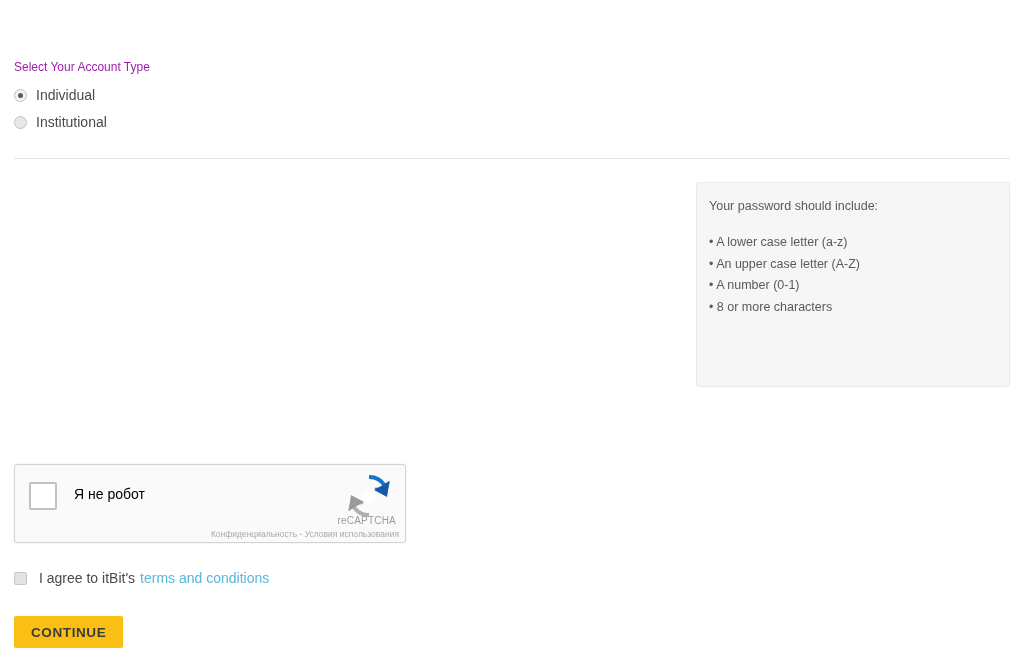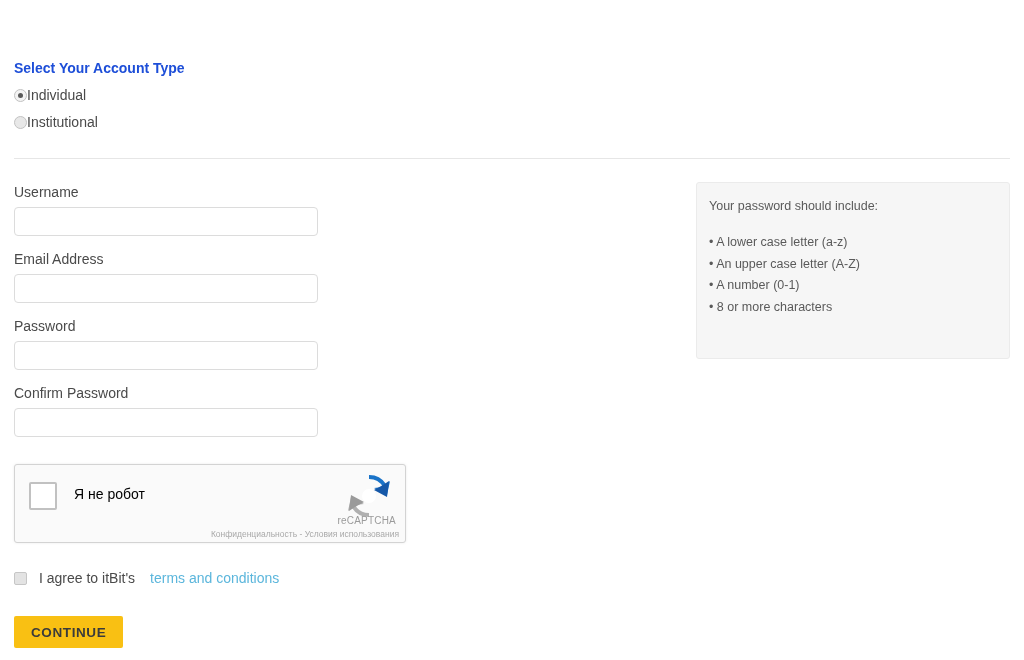--- a/index.html
+++ b/index.html
@@ -18,23 +18,23 @@
     font-size: 30px;
     font-weight: 400;
     color: #3c3c3c;
     letter-spacing: -0.2px;
     line-height: 40px;
   }
 
   .section-label {
     position: absolute;
     left: 14px; top: 60px;
-    font-size: 14px;
-    font-weight: bold;
-    color: #1d4ed8;
+    font-size: 12px;
+    font-weight: normal;
+    color: #a21caf;
   }
 
   .radio-group { position: absolute; left: 14px; top: 84px; }
   .radio-row {
     display: flex;
     align-items: center;
     height: 22px;
     margin-bottom: 5px;
   }
   .radio-dot {
@@ -48,21 +48,21 @@
   .radio-dot.checked { background: #f3f3f3; }
   .radio-dot.checked::after {
     content: "";
     position: absolute;
     left: 3px; top: 3px;
     width: 5px; height: 5px;
     border-radius: 50%;
     background: #595959;
   }
   .radio-label {
-    margin-left: 0;
+    margin-left: 9px;
     font-size: 14px;
     color: #4a4a4a;
   }
 
   .divider {
     position: absolute;
     left: 14px; top: 158px;
     width: 996px; height: 1px;
     background: #e6e6e6;
   }
@@ -85,21 +85,21 @@
     padding: 0 7px;
     outline: none;
     display: block;
     margin-bottom: 15px;
   }
 
   
   .hint-panel {
     position: absolute;
     left: 696px; top: 182px;
-    width: 314px; height: 177px;
+    width: 314px; height: 205px;
     background: #f6f6f6;
     border: 1px solid #ebebeb;
     border-radius: 3px;
     padding: 16px 14px 0 12px;
   }
   .hint-title {
     font-size: 12.5px;
     color: #5a5a5a;
     margin-bottom: 19px;
   }
@@ -208,33 +208,20 @@
       <span class="radio-label">Individual</span>
     </div>
     <div class="radio-row">
       <span class="radio-dot"></span>
       <span class="radio-label">Institutional</span>
     </div>
   </div>
 
   <div class="divider"></div>
 
-  <div class="form-col">
-    <label class="field-label">Username</label>
-    <input class="field-input" type="text" placeholder="" style="">
-
-    <label class="field-label">Email Address</label>
-    <input class="field-input" type="text" placeholder="" style="">
-
-    <label class="field-label">Password</label>
-    <input class="field-input" type="password" placeholder="" style="">
-
-    <label class="field-label">Confirm Password</label>
-    <input class="field-input" type="password" placeholder="" style="">
-  </div>
 
   <div class="hint-panel">
     <div class="hint-title">Your password should include:</div>
     <div class="hint-item">• A lower case letter (a-z)</div>
     <div class="hint-item">• An upper case letter (A-Z)</div>
     <div class="hint-item">• A number (0-1)</div>
     <div class="hint-item">• 8 or more characters</div>
   </div>
 
   <div class="recaptcha">
@@ -249,18 +236,18 @@
         <circle cx="24" cy="23" r="7" fill="#ffffff"></circle>
       </svg>
     </div>
     <div class="rc-brand">reCAPTCHA</div>
     <div class="rc-fine">Конфиденциальность - Условия использования</div>
   </div>
 
   <div class="terms-row">
     <span class="terms-box"></span>
     <span class="terms-text">I agree to itBit's</span>
-    <a class="terms-link" href="#" style="margin-left:15px;">terms and conditions</a>
+    <a class="terms-link" href="#" style="margin-left:5px;">terms and conditions</a>
   </div>
 
   <button class="continue-btn">CONTINUE</button>
 
 </div>
 
 </body></html>

